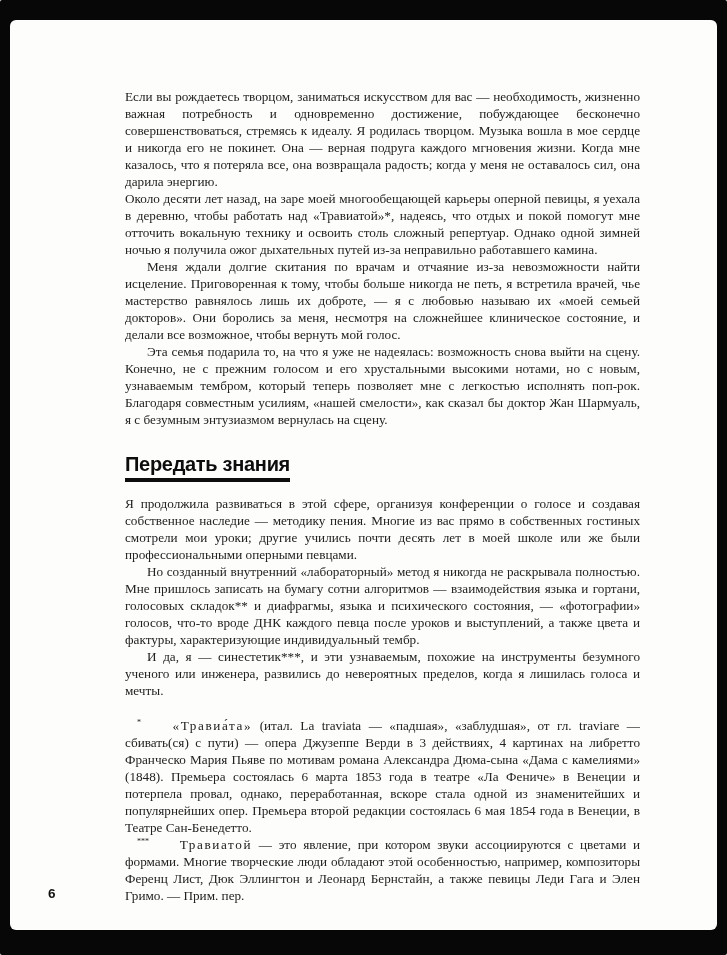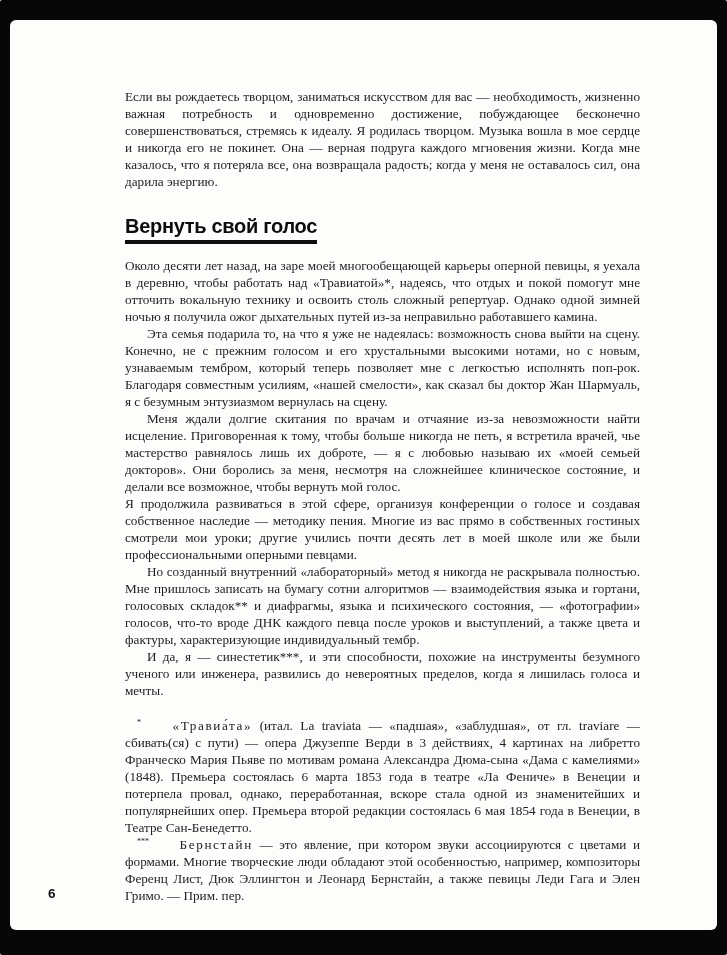--- a/index.html
+++ b/index.html
@@ -87,36 +87,36 @@
 </head>
 <body>
 
 <div class="canvas">
   <div class="page">
 
     <div class="body-text">
 
       <p>Если вы рождаетесь творцом, заниматься искусством для вас — необходимость, жизненно важная потребность и одновременно достижение, побуждающее бесконечно совершенствоваться, стремясь к идеалу. Я родилась творцом. Музыка вошла в мое сердце и никогда его не покинет. Она — верная подруга каждого мгновения жизни. Когда мне казалось, что я потеряла все, она возвращала радость; когда у меня не оставалось сил, она дарила энергию.</p>
 
-      <div class="section-heading-wrap">
-        <h2 class="section-heading">Вернуть свой голос</h2>
-      </div>
 
       <p>Около десяти лет назад, на заре моей многообещающей карьеры оперной певицы, я уехала в деревню, чтобы работать над «Травиатой»*, надеясь, что отдых и покой помогут мне отточить вокальную технику и освоить столь сложный репертуар. Однако одной зимней ночью я получила ожог дыхательных путей из-за неправильно работавшего камина.</p>
+      <p class="indent">Меня ждали долгие скитания по врачам и отчаяние из-за невозможности найти исцеление. Приговоренная к тому, чтобы больше никогда не петь, я встретила врачей, чье мастерство равнялось лишь их доброте, — я с любовью называю их «моей семьей докторов». Они боролись за меня, несмотря на сложнейшее клиническое состояние, и делали все возможное, чтобы вернуть мой голос.</p>
       <p class="indent">Эта семья подарила то, на что я уже не надеялась: возможность снова выйти на сцену. Конечно, не с прежним голосом и его хрустальными высокими нотами, но с новым, узнаваемым тембром, который теперь позволяет мне с легкостью исполнять поп-рок. Благодаря совместным усилиям, «нашей смелости», как сказал бы доктор Жан Шармуаль, я с безумным энтузиазмом вернулась на сцену.</p>
-      <p class="indent">Меня ждали долгие скитания по врачам и отчаяние из-за невозможности найти исцеление. Приговоренная к тому, чтобы больше никогда не петь, я встретила врачей, чье мастерство равнялось лишь их доброте, — я с любовью называю их «моей семьей докторов». Они боролись за меня, несмотря на сложнейшее клиническое состояние, и делали все возможное, чтобы вернуть мой голос.</p>
 
+      <div class="section-heading-wrap">
+        <h2 class="section-heading">Передать знания</h2>
+      </div>
 
       <p>Я продолжила развиваться в этой сфере, организуя конференции о голосе и создавая собственное наследие — методику пения. Многие из вас прямо в собственных гостиных смотрели мои уроки; другие учились почти десять лет в моей школе или же были профессиональными оперными певцами.</p>
       <p class="indent">Но созданный внутренний «лабораторный» метод я никогда не раскрывала полностью. Мне пришлось записать на бумагу сотни алгоритмов — взаимодействия языка и гортани, голосовых складок** и диафрагмы, языка и психического состояния, — «фотографии» голосов, что-то вроде ДНК каждого певца после уроков и выступлений, а также цвета и фактуры, характеризующие индивидуальный тембр.</p>
-      <p class="indent">И да, я — синестетик***, и эти способности, похожие на инструменты безумного ученого или инженера, развились до невероятных пределов, когда я лишилась голоса и мечты.</p>
+      <p class="indent">И да, я — синестетик***, и эти узнаваемым, похожие на инструменты безумного ученого или инженера, развились до невероятных пределов, когда я лишилась голоса и мечты.</p>
 
       <div class="footnotes">
         <p class="footnote"><span class="fn-marker">*</span> <span class="fn-term">«Травиа́та»</span> <span>(итал. La traviata — «падшая», «заблудшая», от гл. traviare — сбивать(ся) с пути) — опера Джузеппе Верди в 3 действиях, 4 картинах на либретто Франческо Мария Пьяве по мотивам романа Александра Дюма-сына «Дама с камелиями» (1848). Премьера состоялась 6 марта 1853 года в театре «Ла Фениче» в Венеции и потерпела провал, однако, переработанная, вскоре стала одной из знаменитейших и популярнейших опер. Премьера второй редакции состоялась 6 мая 1854 года в Венеции, в Театре Сан-Бенедетто.</span></p>
-        <p class="footnote"><span class="fn-marker">***</span> <span class="fn-term">Бернстайн</span> <span>— это явление, при котором звуки ассоциируются с цветами и формами. Многие творческие люди обладают этой особенностью, например, композиторы Ференц Лист, Дюк Эллингтон и Леонард Бернстайн, а также певицы Леди Гага и Элен Гримо. — Прим. пер.</span></p>
+        <p class="footnote"><span class="fn-marker">***</span> <span class="fn-term">Травиатой</span> <span>— это явление, при котором звуки ассоциируются с цветами и формами. Многие творческие люди обладают этой особенностью, например, композиторы Ференц Лист, Дюк Эллингтон и Леонард Бернстайн, а также певицы Леди Гага и Элен Гримо. — Прим. пер.</span></p>
       </div>
 
     </div>
 
     <div class="page-number">6</div>
 
   </div>
 </div>
 
 </body></html>

